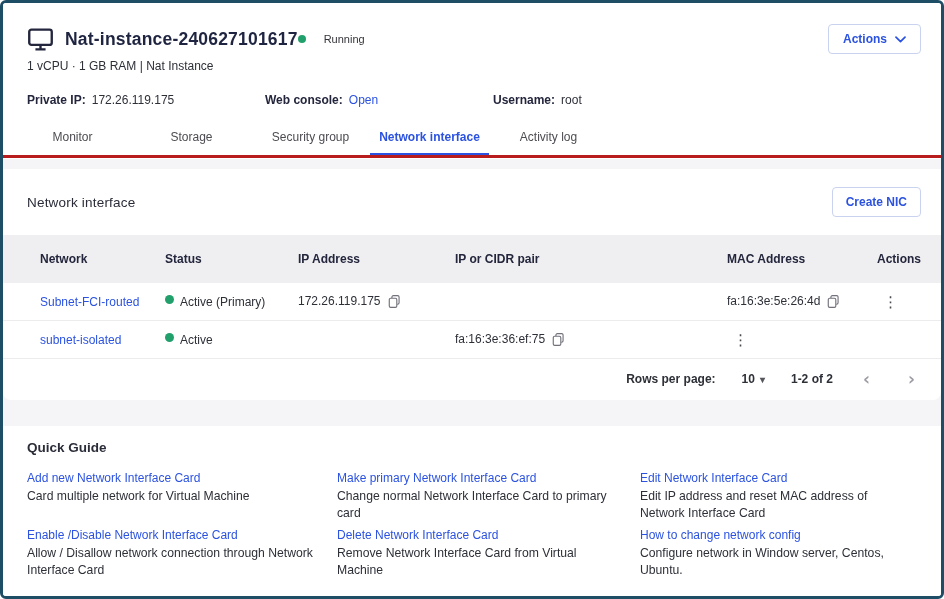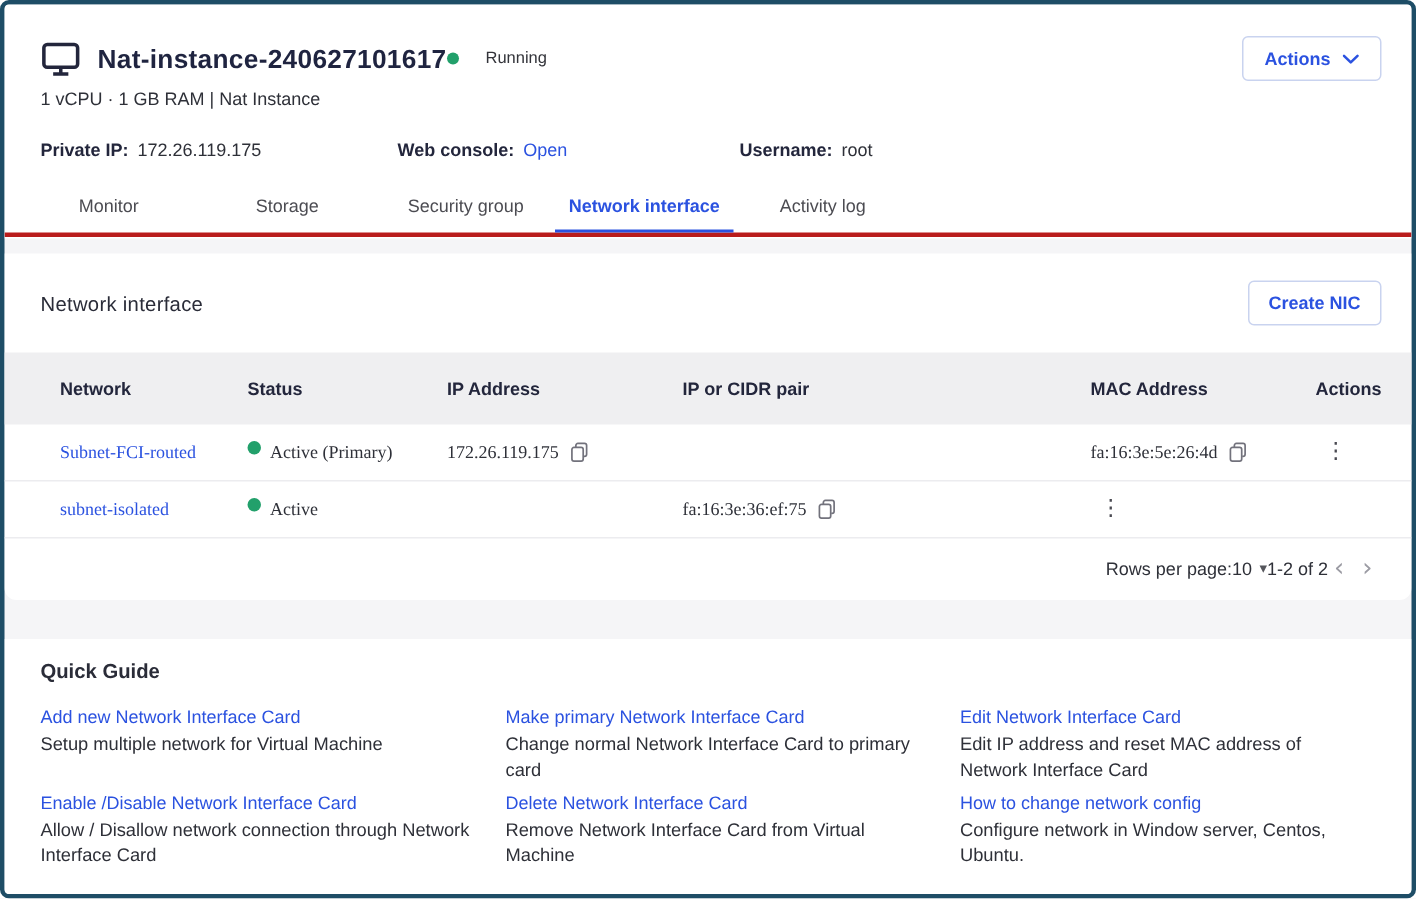--- a/index.html
+++ b/index.html
@@ -48,27 +48,27 @@
   .section-head { display: flex; align-items: center; height: 66px; padding: 0 20px 0 24px; }
   .section-title { font-size: 13.5px; color: #2a2c38; letter-spacing: .2px; }
   .create-btn {
     margin-left: auto; border: 1px solid #c9d3ef; border-radius: 4px; background: #fff;
     color: #2b52e0; font-weight: bold; font-size: 12px; padding: 7px 13px;
     cursor: pointer; font-family: inherit;
   }
 
   .tgrid { display: grid; grid-template-columns: 125px 133px 157px 272px 150px 1fr; padding: 0 20px 0 37px; align-items: center; }
   .t-head { background: #efeff1; height: 48px; font-size: 12px; font-weight: bold; color: #23263c; }
-  .t-row { height: 38px; border-bottom: 1px solid #ececef; font-size: 12px; color: #2e3038; font-family: Liberation Serif, serif; }
+  .t-row { height: 38px; border-bottom: 1px solid #ececef; font-size: 12px; color: #2e3038; }
   .cell-flex { display: inline-flex; gap: 6px; }
   .copy-icon { display: inline-flex; cursor: pointer; }
   .kebab { font-size: 15px; color: #4a4a52; cursor: pointer; line-height: 1; padding: 2px 6px; }
   .col-actions { text-align: left; }
 
-  .pagination { display: flex; align-items: center; justify-content: flex-end; height: 40px; padding-right: 22px; font-size: 12px; color: #2e3038; }
+  .pagination { display: flex; align-items: center; justify-content: flex-end; height: 40px; padding-right: 22px; gap: 26px; font-size: 12px; color: #2e3038; font-weight: bold; }
   .rpp-value { display: inline-flex; align-items: center; gap: 5px; cursor: pointer; }
   .caret { font-size: 10px; color: #55565c; }
   .page-chevron { font-size: 17px; color: #9b9ba3; cursor: pointer; padding: 0 4px; font-family: "DejaVu Sans", sans-serif; }
   .page-chevron.next { margin-left: 4px; }
 
   
   .card-bottom { background: #fff; height: 172px; margin-top: 26px; padding: 14px 24px 0; }
   .qg-title { font-size: 13.5px; font-weight: bold; color: #2a2c38; }
   .qg-grid { display: grid; grid-template-columns: 310px 303px 1fr; row-gap: 6px; margin-top: 16px; }
   .qg-item { padding-right: 18px; }
@@ -200,21 +200,21 @@
       <span class="page-chevron">‹</span>
       <span class="page-chevron next">›</span>
     </div>
   </div>
 
   <div class="card-bottom">
     <div class="qg-title">Quick Guide</div>
     <div class="qg-grid">
       <div class="qg-item">
         <a class="qg-link">Add new Network Interface Card</a>
-        <div class="qg-desc">Setup multiple network for Virtual Machine</div>
+        <div class="qg-desc">Card multiple network for Virtual Machine</div>
       </div>
       <div class="qg-item">
         <a class="qg-link">Make primary Network Interface Card</a>
         <div class="qg-desc">Change normal Network Interface Card to primary card</div>
       </div>
       <div class="qg-item">
         <a class="qg-link">Edit Network Interface Card</a>
         <div class="qg-desc">Edit IP address and reset MAC address of Network Interface Card</div>
       </div>
       <div class="qg-item">

